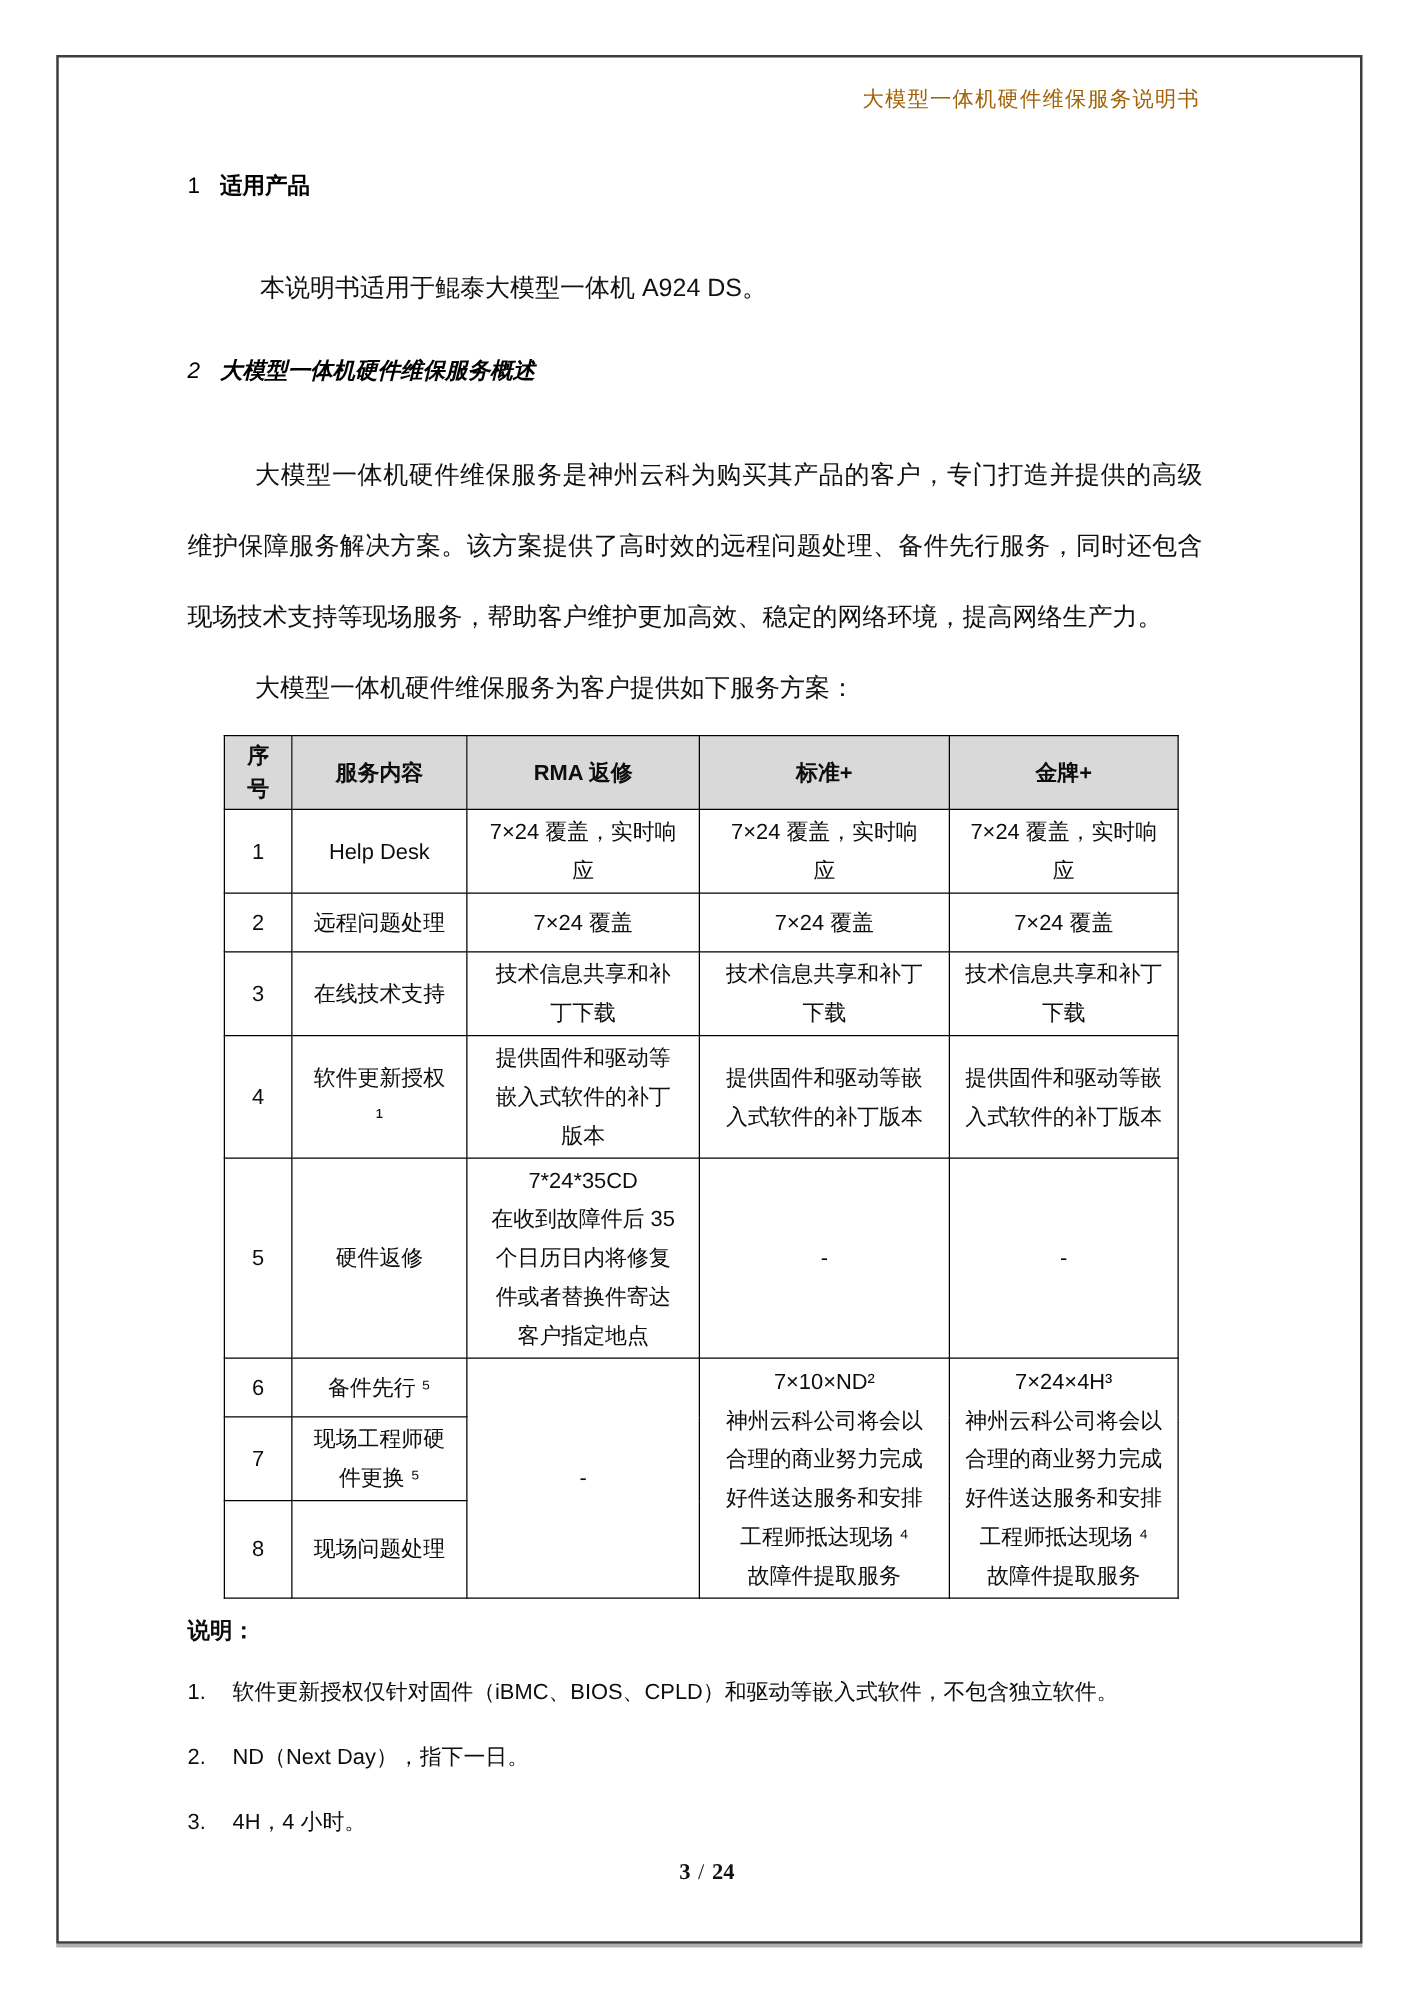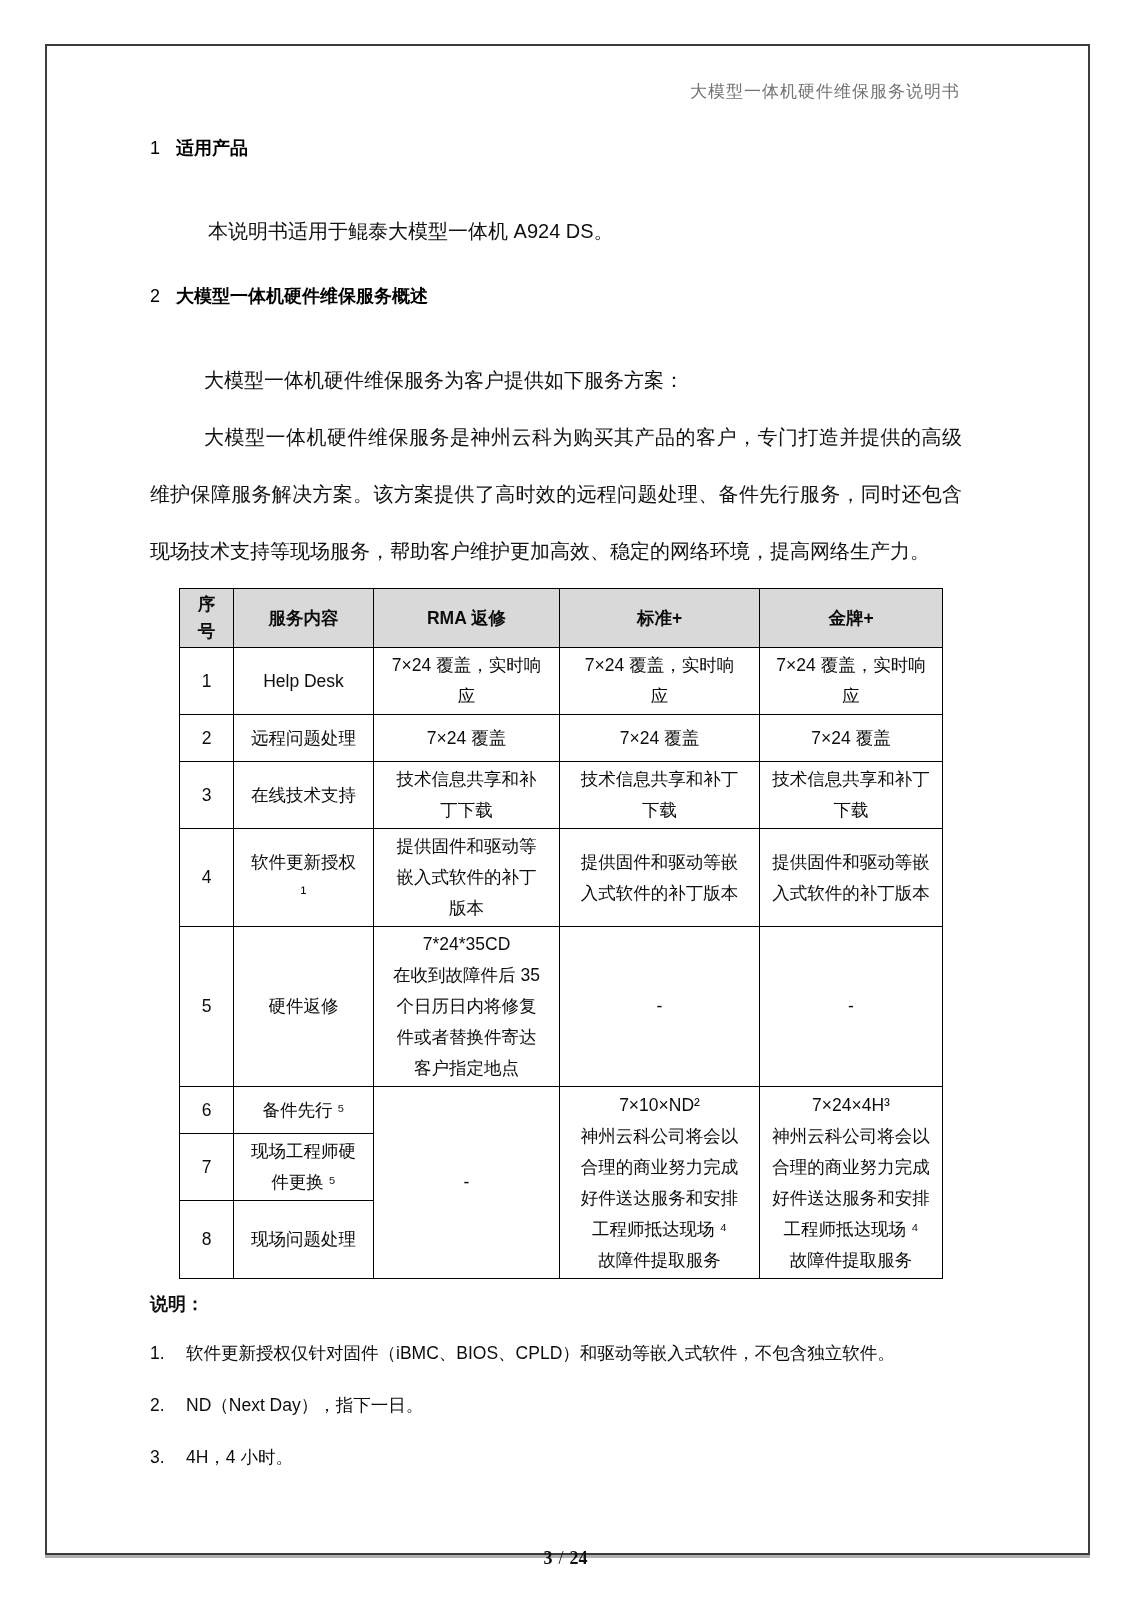--- a/index.html
+++ b/index.html
@@ -6,31 +6,31 @@
   body{
     width:1131px;height:1600px;position:relative;background:#ffffff;
     font-family:"Liberation Sans",sans-serif;color:#161616;
     -webkit-font-smoothing:antialiased;
   }
   .page-frame{
     position:absolute;left:45px;top:44px;width:1041px;height:1507px;
     border:2px solid #3d3d3d;box-shadow:0 3px 0 rgba(110,110,110,.55);
   }
   .doc-header{
-    position:absolute;left:150px;top:80px;width:810px;text-align:right;
-    font-family:"Liberation Serif","DejaVu Serif",serif;font-size:17px;color:#737373;
+    position:absolute;left:150px;top:68px;width:810px;text-align:right;
+    font-family:"Liberation Serif","DejaVu Serif",serif;font-size:17px;color:#a16207;
     letter-spacing:1px;
   }
   .sec-heading{
     position:absolute;left:150px;width:840px;font-size:18px;font-weight:700;color:#000;
     white-space:nowrap;
   }
   .sec-heading .sec-num{font-weight:400;margin-right:16px;}
   .h1-pos{top:136px;}
-  .h2-pos{top:284px;}
+  .h2-pos{top:284px;font-style:italic;}
   .p-single{
     position:absolute;left:154px;top:216px;width:812px;
     font-size:20px;line-height:30px;text-indent:54px;color:#111;
   }
   .p-block{
     position:absolute;left:150px;top:352px;width:812px;
     font-size:20px;line-height:57px;text-align:justify;color:#111;
   }
   .p-block p{margin:0;text-indent:54px;}
   .svc-table{
@@ -59,21 +59,21 @@
   .cell-tall{line-height:33px;margin-top:44px;}
   .notes{
     position:absolute;left:150px;top:1292px;width:820px;
     font-size:17.5px;color:#0d0d0d;
   }
   .notes-title{font-weight:700;font-size:18px;margin:0 0 24px 0;}
   .note-item{display:flex;margin:0 0 25px 0;line-height:27px;}
   .note-num{width:36px;flex:0 0 36px;}
   .note-text{flex:1;}
   .doc-footer{
-    position:absolute;left:0;top:1548px;width:1131px;text-align:center;
+    position:absolute;left:0;top:1487px;width:1131px;text-align:center;
     font-family:"Liberation Serif","DejaVu Serif",serif;font-size:18px;color:#111;
   }
   .doc-footer .pg{font-weight:700;}
   .doc-footer .sep{font-weight:400;padding:0 6px;}
 </style>
 </head>
 <body>
 
 <div class="page-frame"></div>
 
@@ -83,22 +83,22 @@
   <span class="sec-num">1</span><span>适用产品</span>
 </div>
 
 <div class="p-single">本说明书适用于鲲泰大模型一体机 A924 DS。</div>
 
 <div class="sec-heading h2-pos">
   <span class="sec-num">2</span><span>大模型一体机硬件维保服务概述</span>
 </div>
 
 <div class="p-block">
+  <p>大模型一体机硬件维保服务是神州云科为购买其产品的客户，专门打造并提供的高级维护保障服务解决方案。该方案提供了高时效的远程问题处理、备件先行服务，同时还包含现场技术支持等现场服务，帮助客户维护更加高效、稳定的网络环境，提高网络生产力。</p>
   <p>大模型一体机硬件维保服务为客户提供如下服务方案：</p>
-  <p>大模型一体机硬件维保服务是神州云科为购买其产品的客户，专门打造并提供的高级维护保障服务解决方案。该方案提供了高时效的远程问题处理、备件先行服务，同时还包含现场技术支持等现场服务，帮助客户维护更加高效、稳定的网络环境，提高网络生产力。</p>
 </div>
 
 <table class="svc-table">
   <colgroup>
     <col style="width:54px">
       <col style="width:140px">
       <col style="width:186px">
       <col style="width:200px">
       <col style="width:183px">
   </colgroup>

